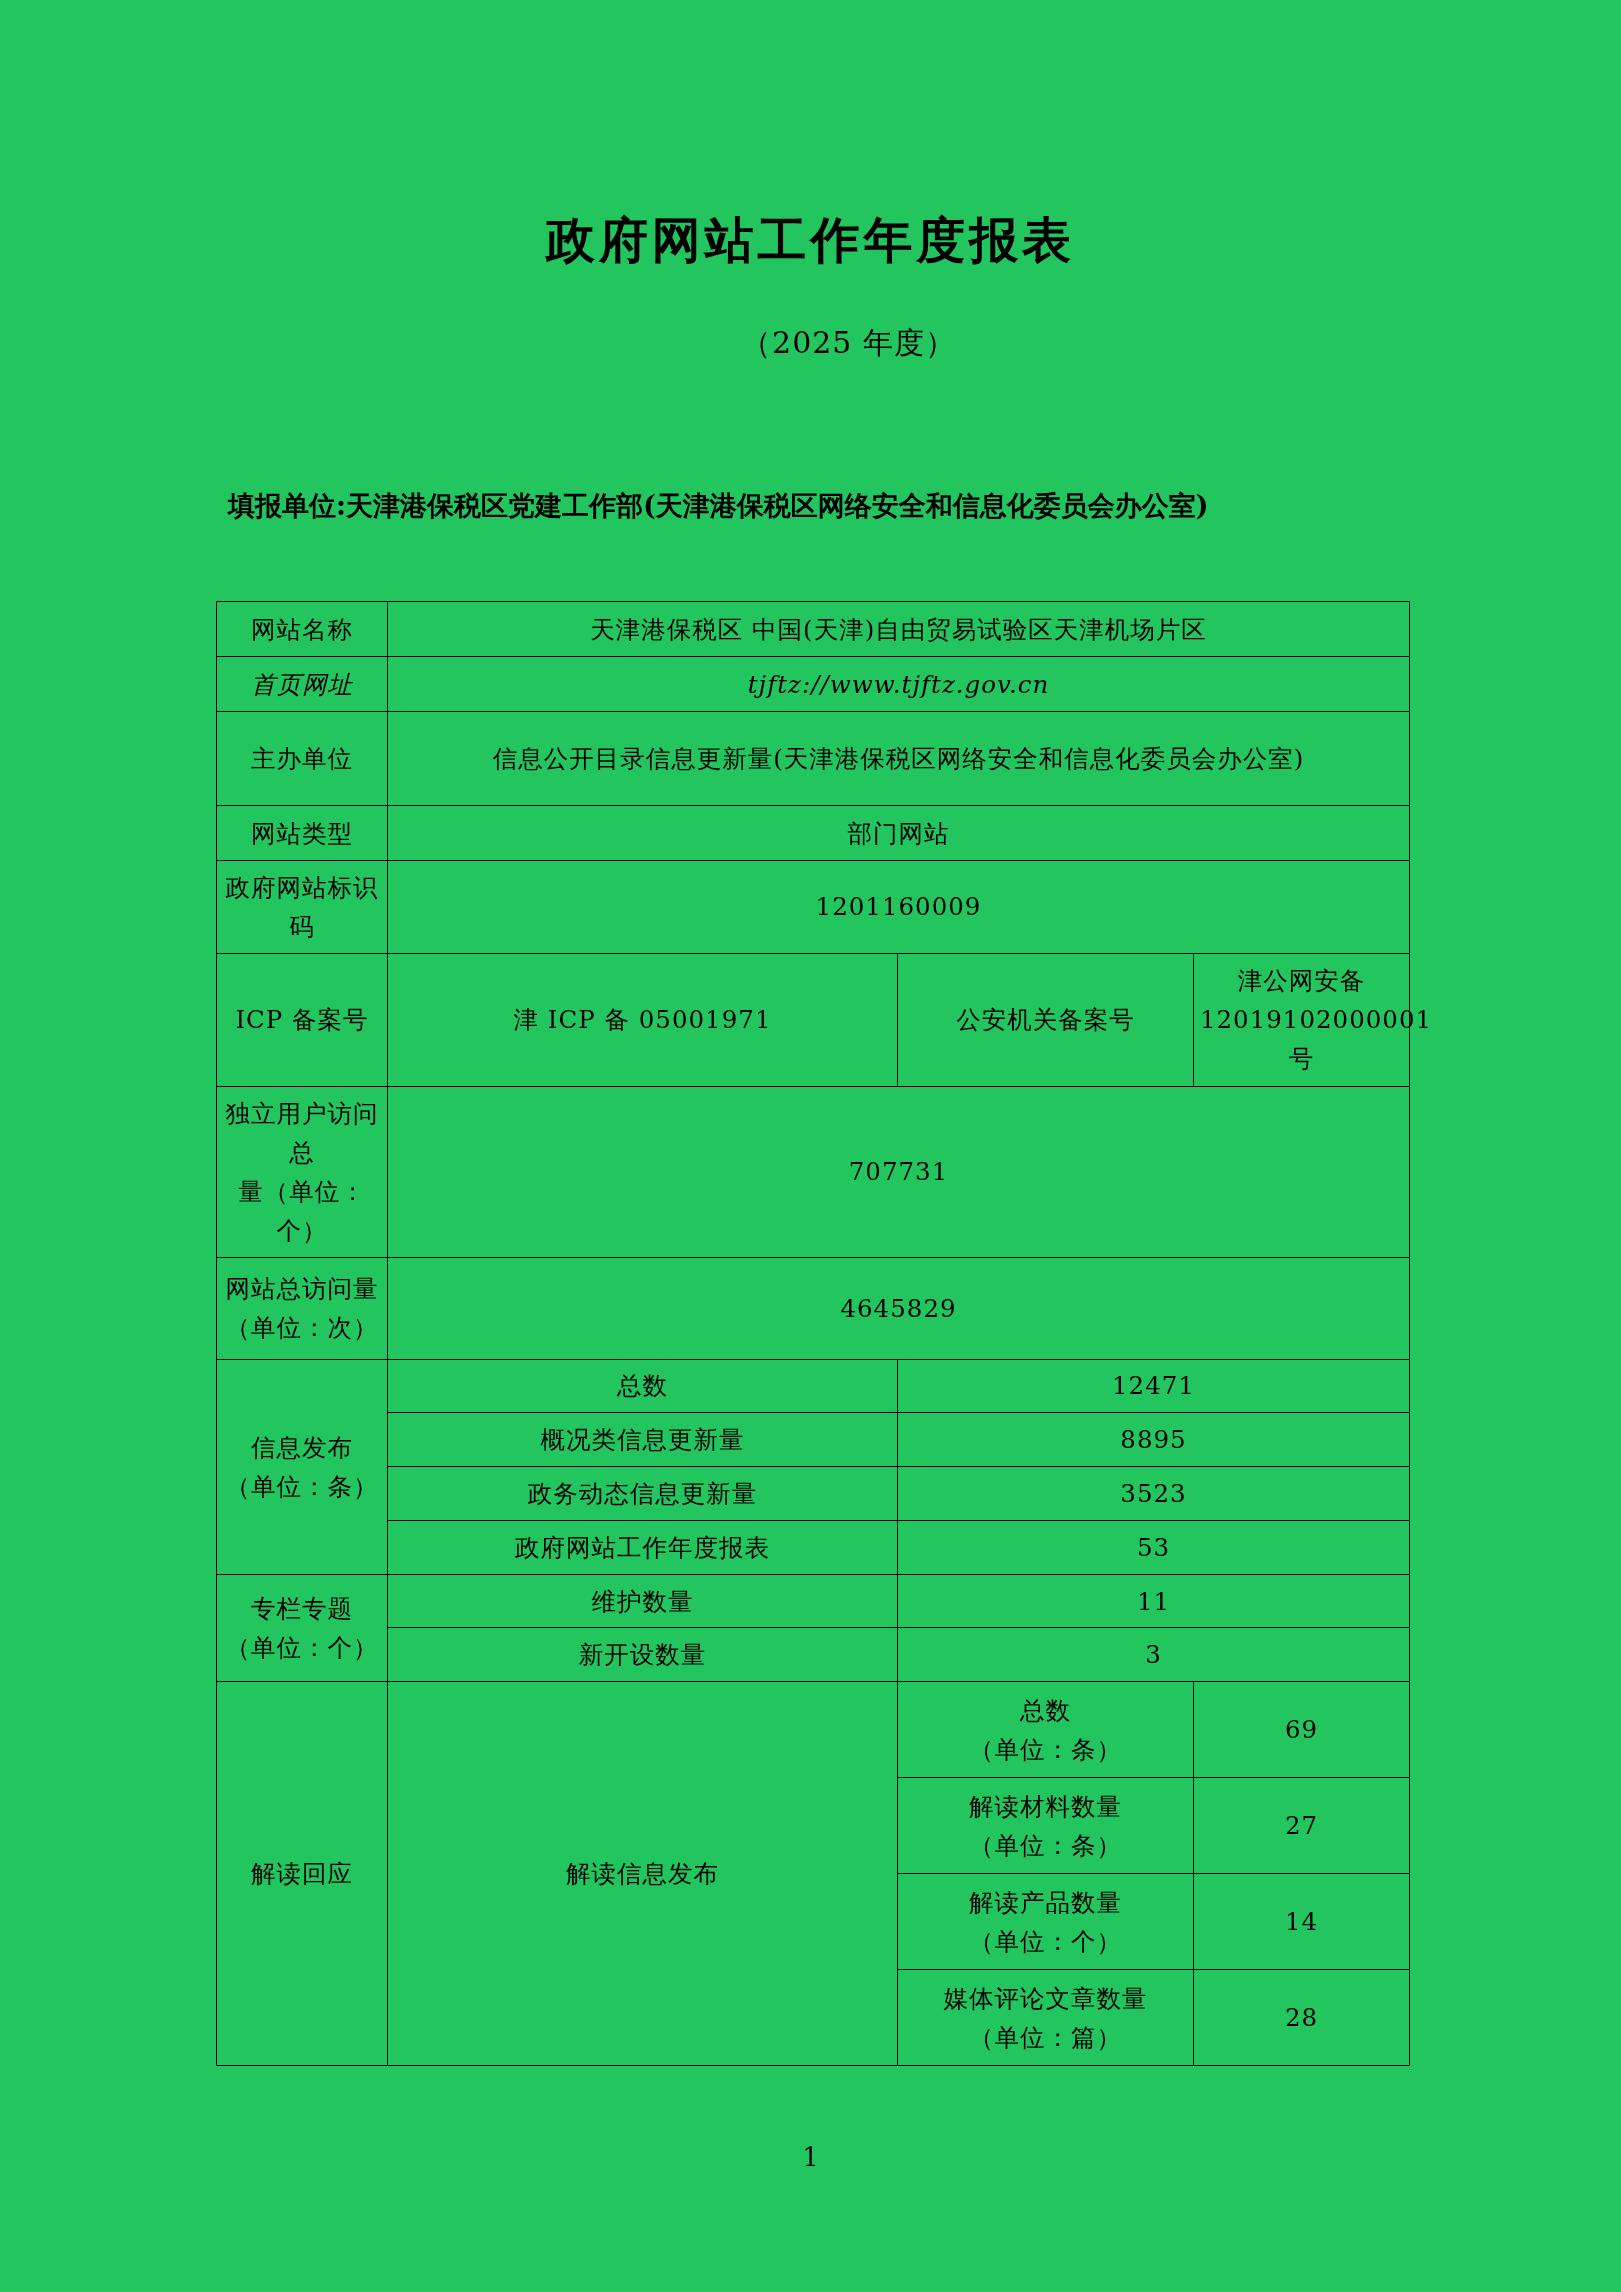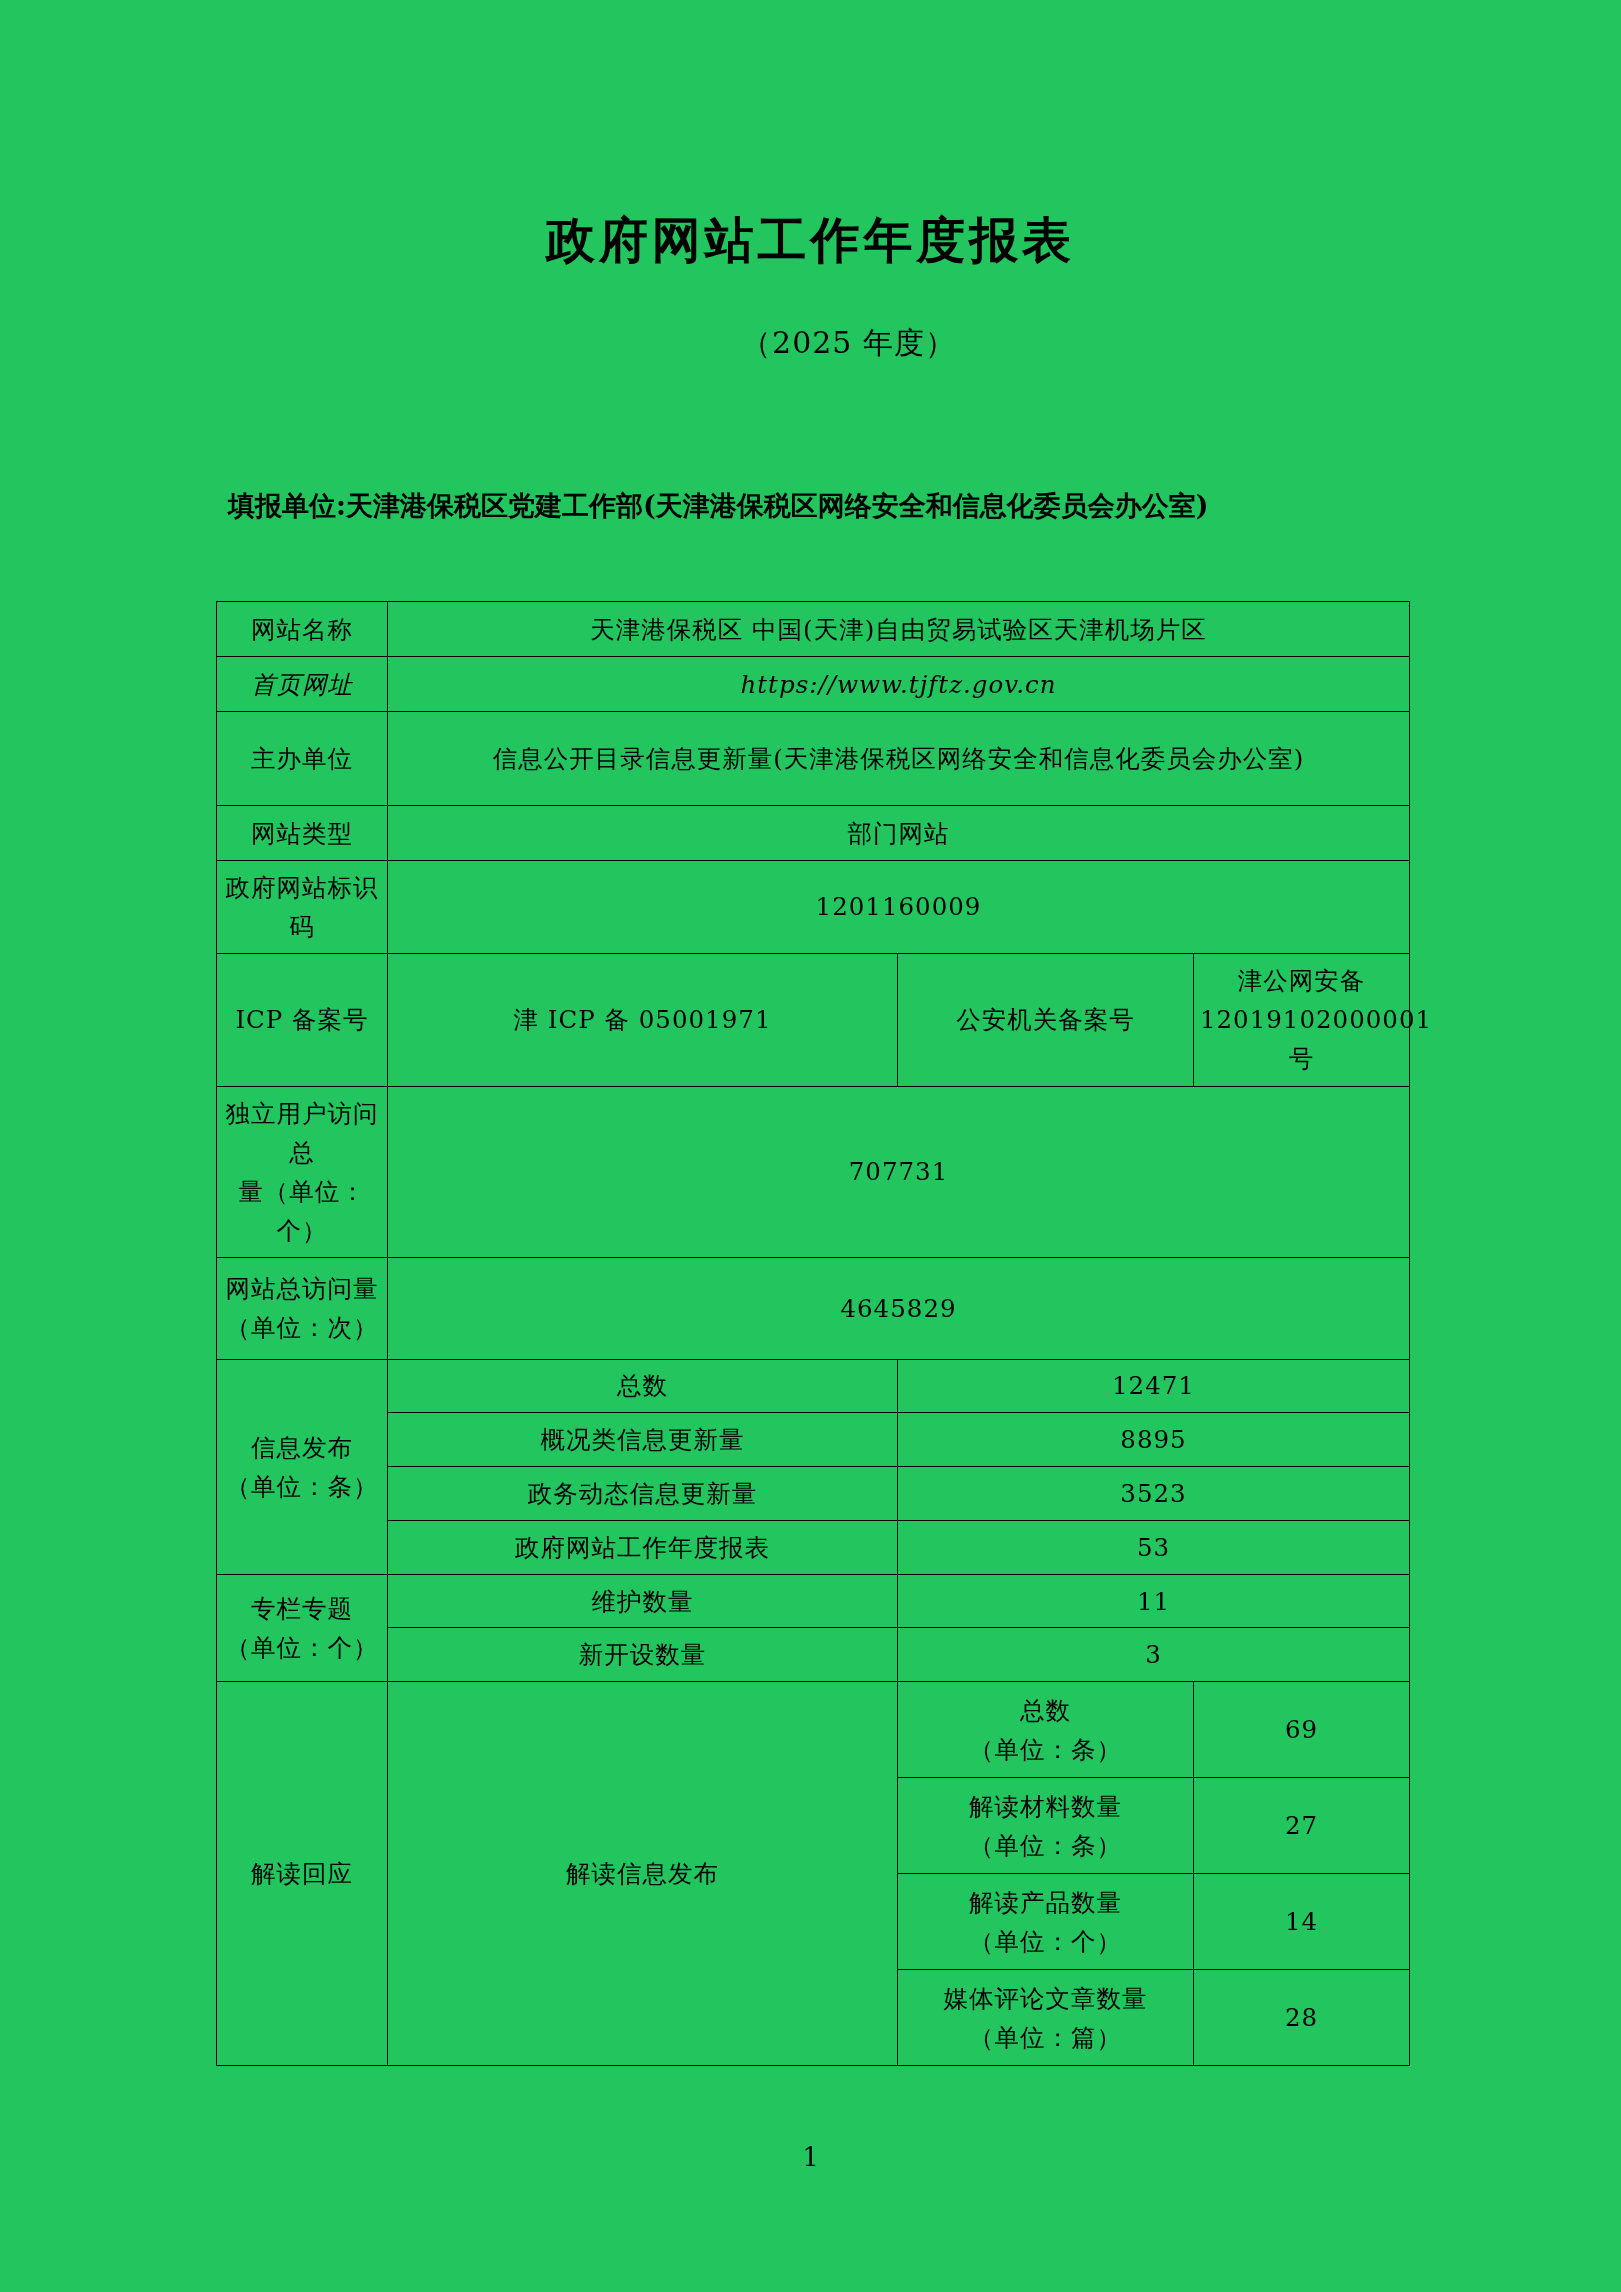--- a/index.html
+++ b/index.html
@@ -118,21 +118,21 @@
     </colgroup>
     <tbody>
 
       <tr class="r-name">
         <td class="cell-label">网站名称</td>
         <td colspan="4">天津港保税区  中国(天津)自由贸易试验区天津机场片区</td>
       </tr>
 
       <tr class="r-url">
         <td class="cell-label">首页网址</td>
-        <td colspan="4" class="latin">https://www.tjftz.gov.cn</td>
+        <td colspan="4" class="latin">tjftz://www.tjftz.gov.cn</td>
       </tr>
 
       <tr class="r-host">
         <td class="cell-label">主办单位</td>
         <td colspan="4">信息公开目录信息更新量(天津港保税区网络安全和信息化委员会办公室)</td>
       </tr>
 
       <tr class="r-type">
         <td class="cell-label">网站类型</td>
         <td colspan="4">部门网站</td>

